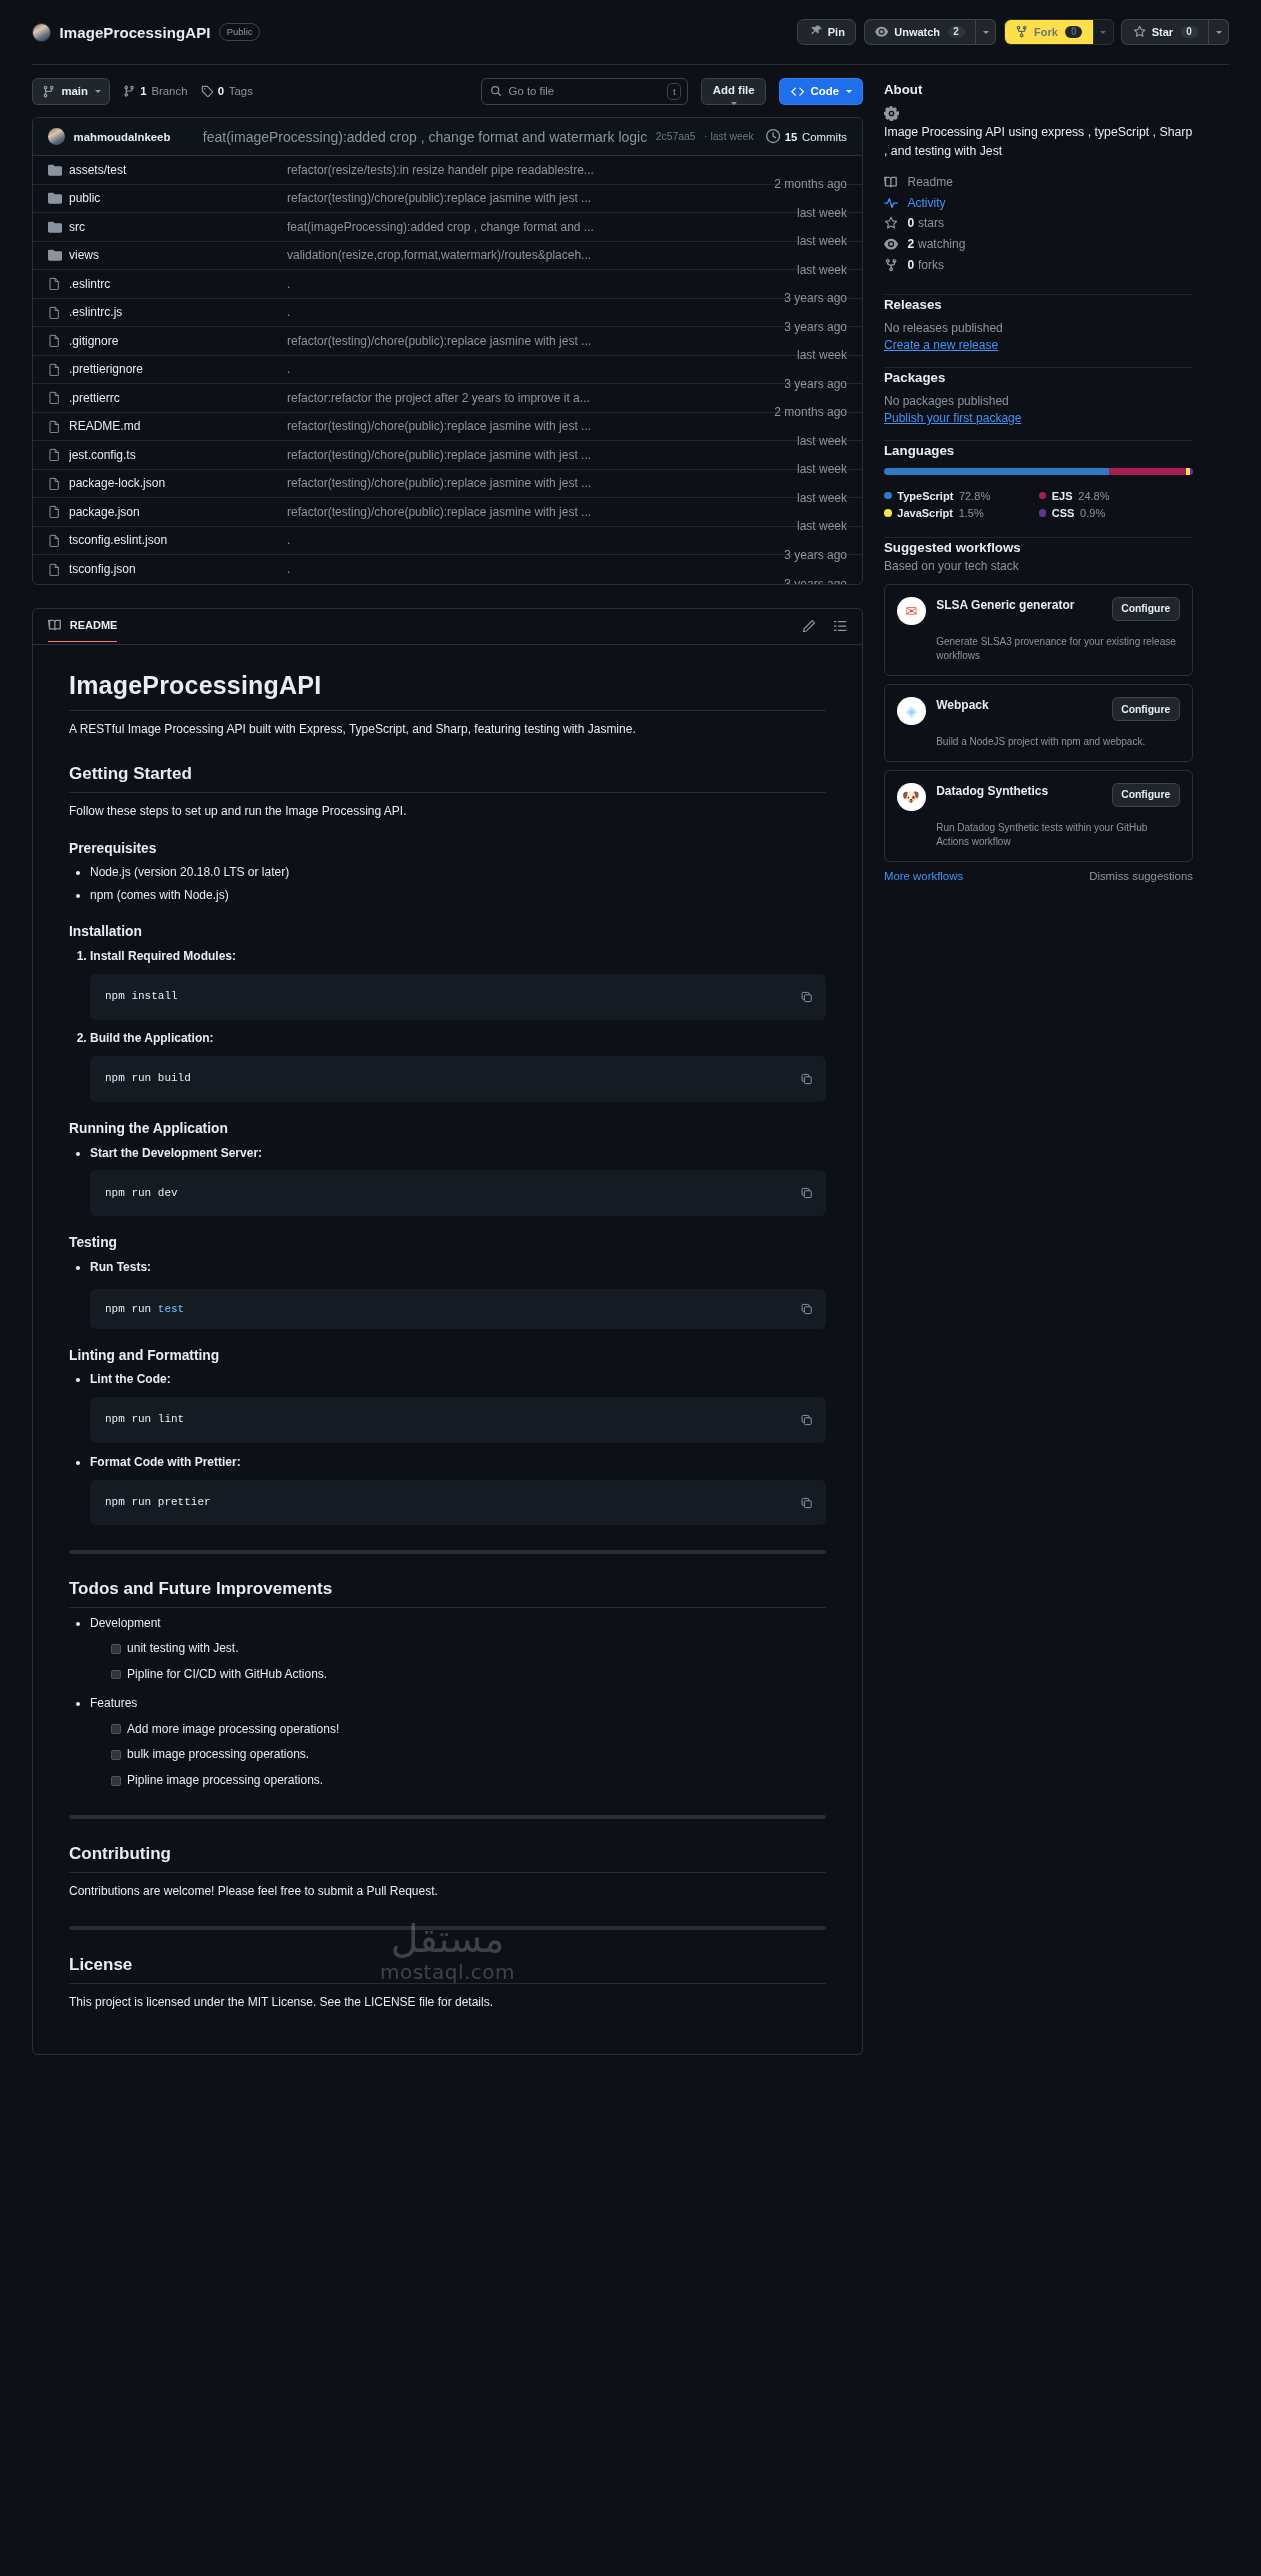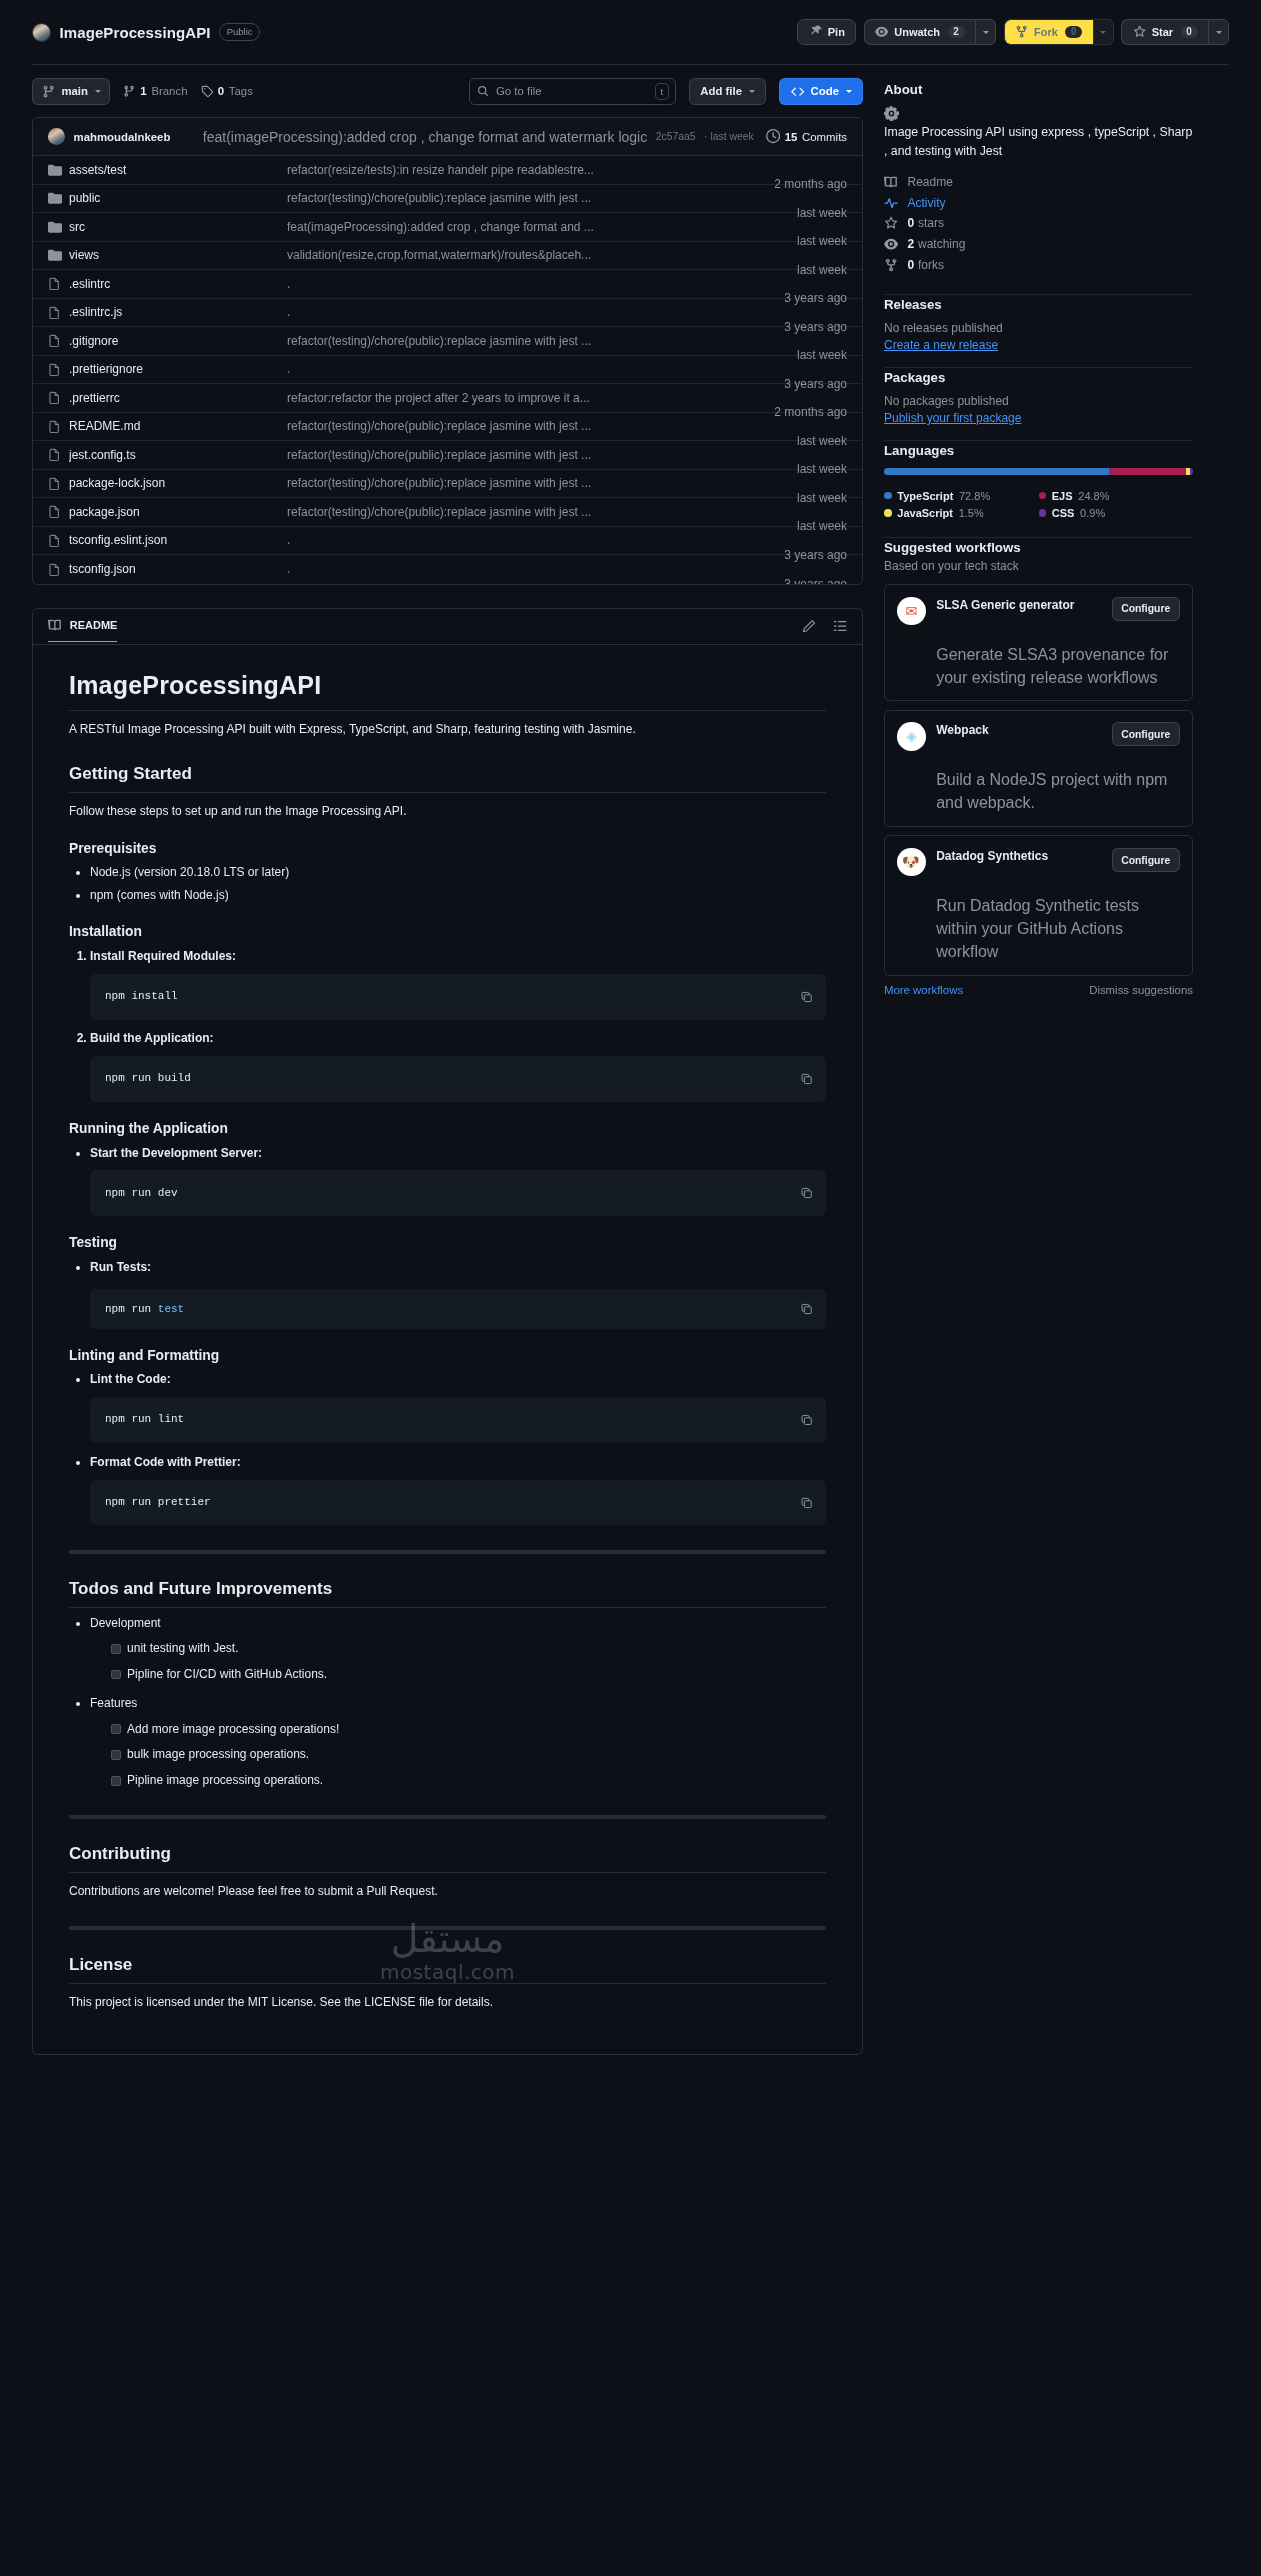--- a/index.html
+++ b/index.html
@@ -99,21 +99,21 @@
   }
   .gotofile .kbd{
     position:absolute;right:5.7px;top:3.8px;
     border:0.9px solid #3d444d;border-radius:4.7px;
     font-size:9.5px;color:#8b949e;padding:0.9px 4.7px;line-height:13.3px;
     font-family:"Liberation Sans",sans-serif;
   }
   .addfile-btn{
     display:inline-flex;align-items:center;gap:6.6px;
     background:var(--btn-bg);border:0.9px solid #3d444d;border-radius:5.7px;
-    padding:4.7px 10.4px;height:26.6px;font-size:11.4px;font-weight:bold;
+    padding:4.7px 10.4px;height:26.6px;font-size:11.4px;font-weight:bold;flex-direction:column;
   }
   .code-btn{
     display:inline-flex;align-items:center;gap:6.6px;
     background:var(--blue);border:0.9px solid rgba(240,246,252,.1);border-radius:5.7px;
     padding:4.7px 10.4px;height:26.6px;font-size:11.4px;font-weight:bold;color:#fff;
   }
   .code-btn .caret{border-top-color:#fff;}
 
   
   .file-table{border:0.9px solid var(--border);border-radius:5.7px;overflow:hidden;}
@@ -224,21 +224,21 @@
     display:flex;gap:10.4px;
   }
   .wf-logo{
     width:28.5px;height:28.5px;border-radius:50%;flex:none;
     display:flex;align-items:center;justify-content:center;
     background:#fff;font-size:14.2px;
   }
   .wf-main{flex:1;min-width:0;}
   .wf-top{display:flex;align-items:flex-start;gap:7.6px;justify-content:space-between;}
   .wf-title{font-size:12px;font-weight:bold;color:var(--fg);line-height:1.35;}
-  .wf-desc{font-size:16px;color:var(--fg-muted);line-height:1.45;margin-top:22px;}
+  .wf-desc{font-size:10px;color:var(--fg-muted);line-height:1.45;margin-top:14px;}
   .cfg-btn{
     background:var(--btn-bg);border:0.9px solid #3d444d;border-radius:5.7px;
     font-size:10.4px;font-weight:bold;color:var(--fg);padding:3.8px 8.5px;flex:none;
     white-space:nowrap;height:24px;line-height:15px;
   }
   .wf-foot{display:flex;justify-content:space-between;align-items:center;margin-top:7.6px;}
   .wf-foot .lk{font-size:11.4px;color:var(--accent);}
   .wf-foot .dm{font-size:11.4px;color:var(--fg-muted);}
   svg{display:block;}
 </style>

